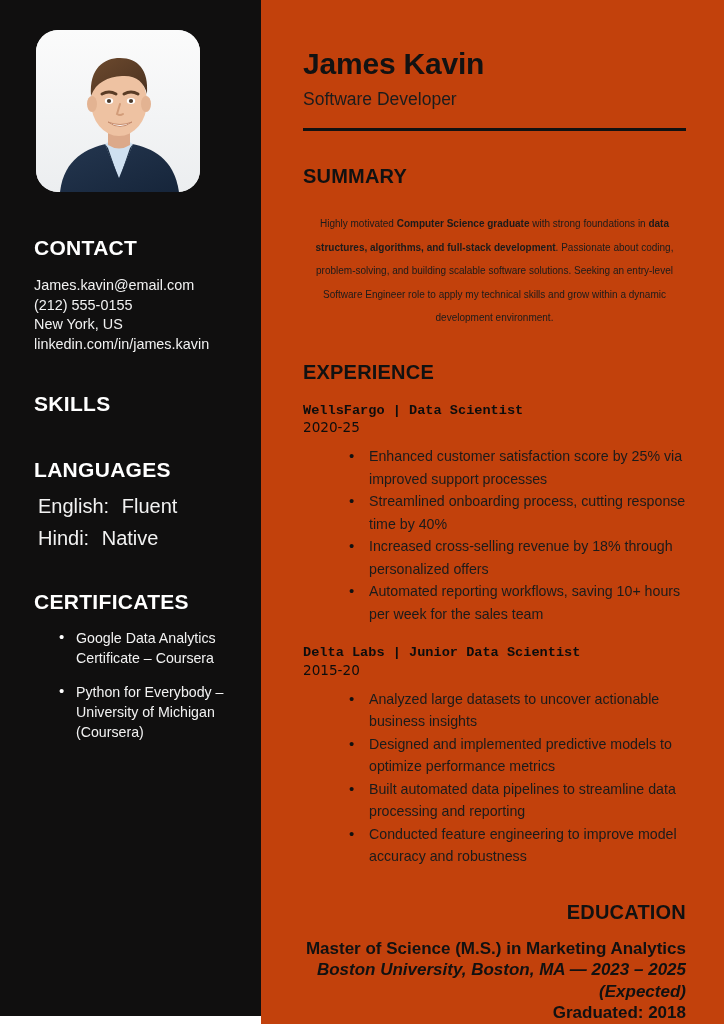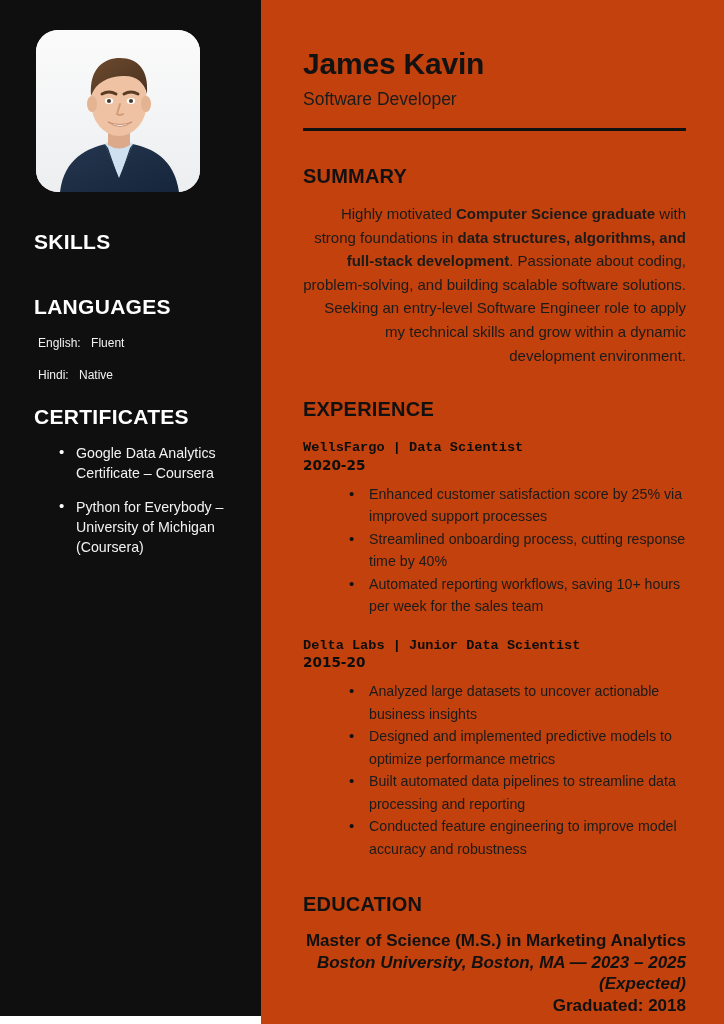--- a/index.html
+++ b/index.html
@@ -52,21 +52,21 @@
     font-size: 21px;
     font-weight: bold;
     letter-spacing: 0.3px;
     color: #ffffff;
     margin: 0;
     line-height: 1.1;
   }
   .sh-contact   { margin-top: 44px; }
   .sh-skills    { margin-top: 38px; }
   .sh-languages { margin-top: 42px; }
-  .sh-certs     { margin-top: 20px; }
+  .sh-certs     { margin-top: 42px; }
 
   .contact-list {
     margin: 17px 0 0 0;
     padding: 0;
     list-style: none;
     font-size: 14.4px;
     line-height: 19.6px;
     color: #f2f2f2;
   }
   .contact-list li { white-space: nowrap; }
@@ -92,21 +92,21 @@
     font-size: 15px;
     line-height: 20px;
     color: #ffffff;
   }
   .certs-list li { margin-bottom: 14px; }
 
   .lang-list {
     margin: 16px 0 0 4px;
     padding: 0;
     list-style: none;
-    font-size: 12px;
+    font-size: 20px;
     line-height: 19px;
     color: #f2f2f2;
   }
   .lang-list li { margin-bottom: 13px; }
   .lang-list .lang-name { margin-right: 7px; }
 
   
   .main {
     flex: 1;
     background: #c2410c;
@@ -139,43 +139,43 @@
   .sec-heading {
     font-size: 20px;
     font-weight: bold;
     color: #111111;
     letter-spacing: 0.2px;
     margin: 0;
     line-height: 1.1;
   }
   .h-summary    { margin-top: 34px; }
   .h-experience { margin-top: 31px; }
-  .h-education  { margin-top: 33px; }
+  .h-education  { margin-top: 33px; text-align: right; }
 
   .summary-text {
-    margin: 15px 0 0 0;
-    font-size: 15px;
+    margin: 25px 0 0 0;
+    font-size: 10px;
     line-height: 23.6px;
     color: #1b1b1b;
-    text-align: right;
+    text-align: center;
   }
   .summary-text b { font-weight: bold; }
 
   .job-block { margin-top: 20px; }
   .job-header {
     font-family: Liberation Mono, monospace;
     font-size: 13.6px;
     font-weight: bold;
     color: #0d0d0d;
     line-height: 16.5px;
   }
   .job-dates {
     font-family: "DejaVu Sans", sans-serif;
     font-size: 13.6px;
-    font-weight: bold;
+    font-weight: normal;
     color: #0d0d0d;
     line-height: 17px;
   }
 
   .job-bullets {
     margin: 9px 0 0 0;
     padding: 0 0 0 46px;
     list-style: none;
     font-size: 14.2px;
     line-height: 22.5px;
@@ -252,20 +252,29 @@
         <ellipse cx="95" cy="71" rx="4.2" ry="3" fill="#ffffff"></ellipse>
         <circle cx="73" cy="71" r="2.1" fill="#4a3a2c"></circle>
         <circle cx="95" cy="71" r="2.1" fill="#4a3a2c"></circle>
 
         <path d="M84 74 L81 84 Q84 86 87 84" stroke="#d29c79" stroke-width="2" fill="none" stroke-linecap="round"></path>
 
         <path d="M72 92 Q84 101 96 92 Q84 97 72 92 Z" fill="#ffffff" stroke="#c78c6d" stroke-width="1"></path>
       </svg>
     </div>
 
+    <div class="side-section">
+      <h2 class="side-heading sh-contact">CONTACT</h2>
+      <ul class="contact-list">
+        <li>James.kavin@email.com</li>
+        <li>(212) 555-0155</li>
+        <li>New York, US</li>
+        <li>linkedin.com/in/james.kavin</li>
+      </ul>
+    </div>
 
     <div class="side-section">
       <h2 class="side-heading sh-skills">SKILLS</h2>
     </div>
 
     <div class="side-section">
       <h2 class="side-heading sh-languages">LANGUAGES</h2>
       <ul class="lang-list">
         <li>
           <span class="lang-name">English:</span>
@@ -298,20 +307,21 @@
     <p class="summary-text"><span>Highly motivated </span><b>Computer Science graduate</b><span> with strong foundations in </span><b>data structures, algorithms, and full-stack development</b><span>. Passionate about coding, problem-solving, and building scalable software solutions. Seeking an entry-level Software Engineer role to apply my technical skills and grow within a dynamic development environment.</span></p>
 
     <h2 class="sec-heading h-experience">EXPERIENCE</h2>
 
     <div class="job-block">
       <div class="job-header">WellsFargo | Data Scientist</div>
       <div class="job-dates">2020-25</div>
       <ul class="job-bullets">
         <li>Enhanced customer satisfaction score by 25% via improved support processes</li>
         <li>Streamlined onboarding process, cutting response time by 40%</li>
+        <li>Increased cross-selling revenue by 18% through personalized offers</li>
         <li>Automated reporting workflows, saving 10+ hours per week for the sales team</li>
       </ul>
     </div>
 
     <div class="job-block">
       <div class="job-header">Delta Labs | Junior Data Scientist</div>
       <div class="job-dates">2015-20</div>
       <ul class="job-bullets">
         <li>Analyzed large datasets to uncover actionable business insights</li>
         <li>Designed and implemented predictive models to optimize performance metrics</li>

